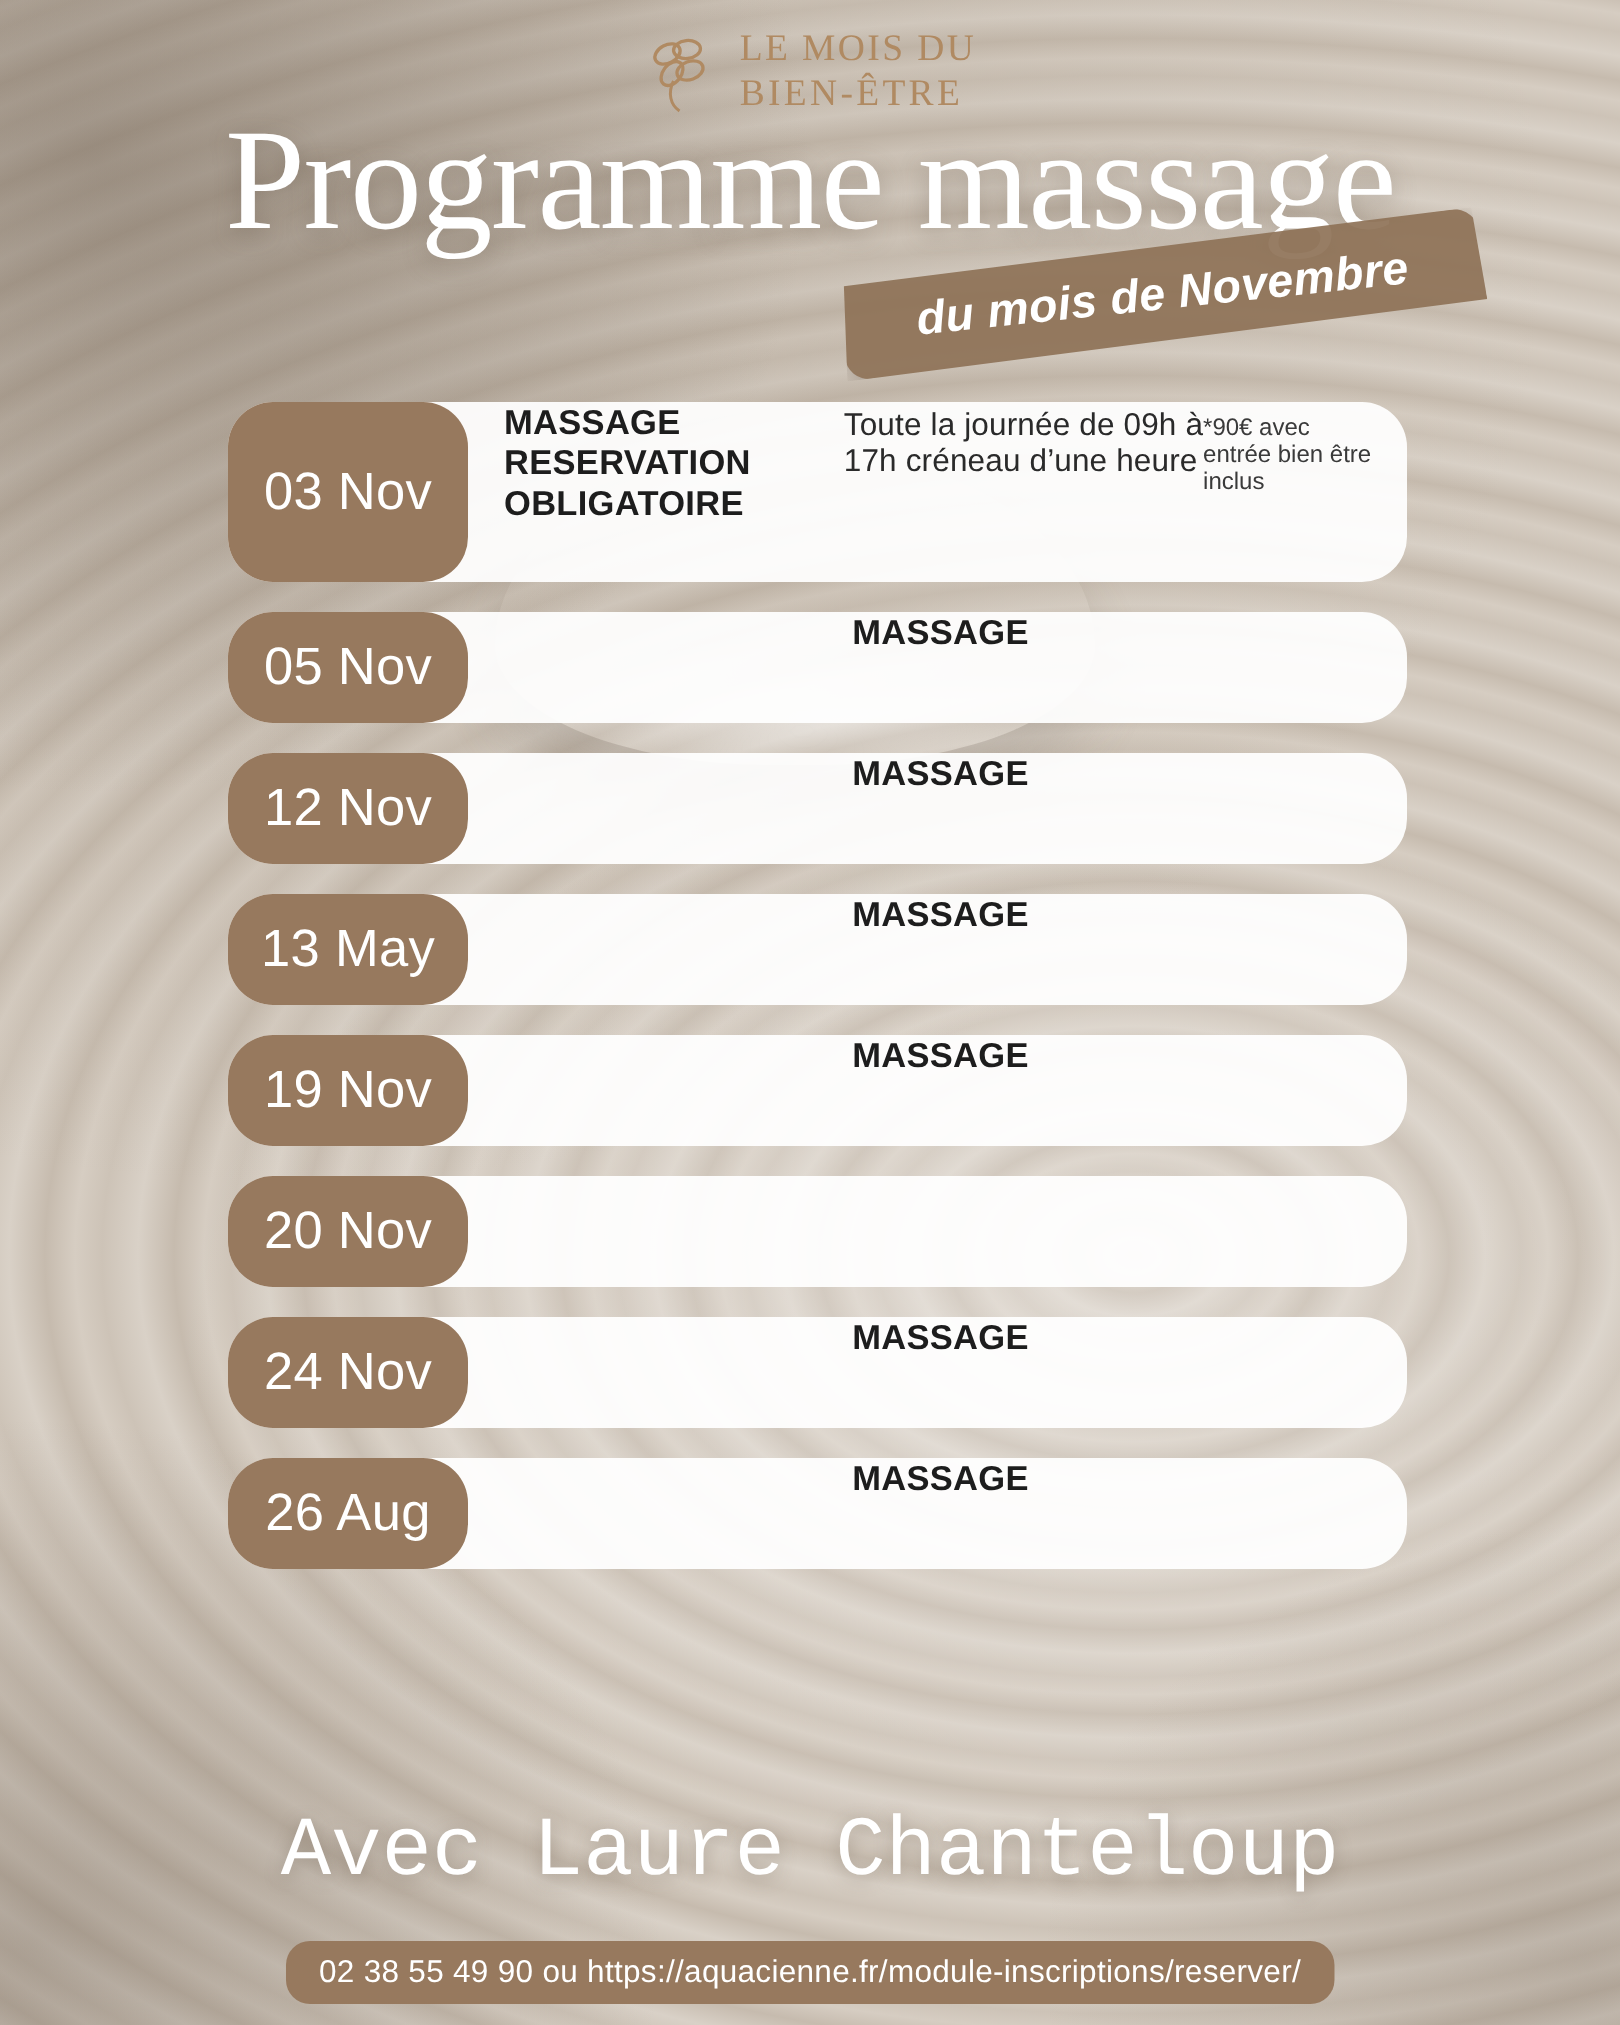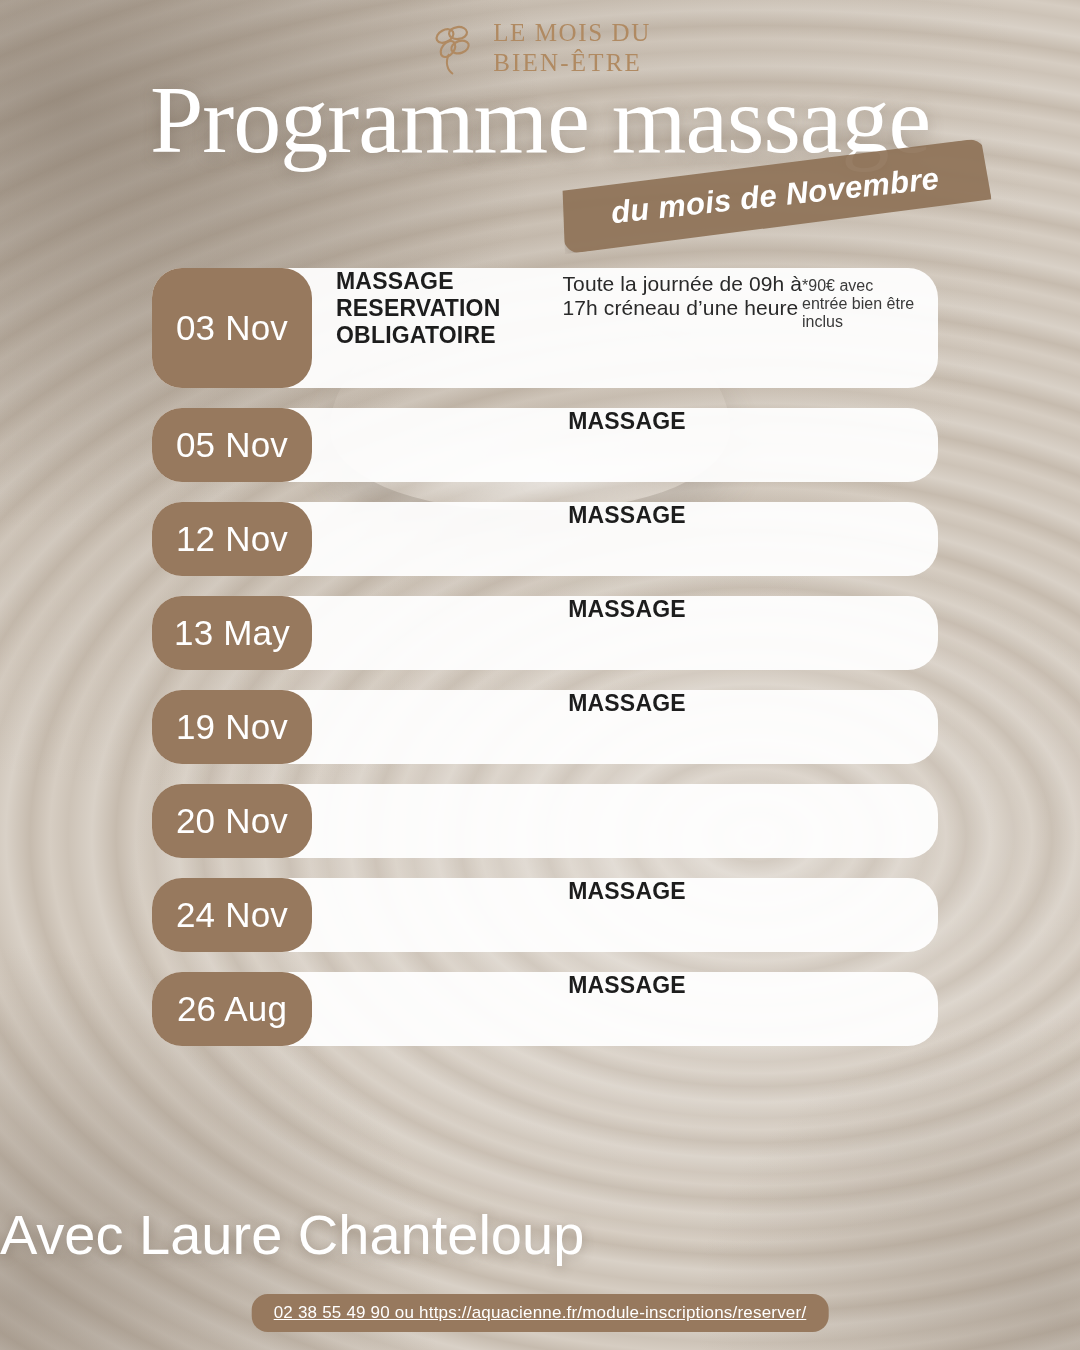--- a/index.html
+++ b/index.html
@@ -128,35 +128,35 @@
   .evt-sub {
     font-size:21px; color:#2a2a2a; margin-top:4px; letter-spacing:0.1px;
   }
   .evt-note {
     font-size:16px; color:#3a3a3a; margin-top:9px;
   }
 
   
   .signature {
     position:absolute; left:0; right:0; top:1202px;
-    font-family:Liberation Sans, sans-serif;
+    text-align:center;
+    font-family:Liberation Mono, monospace;
     font-size:56px; color:#ffffff;
     text-shadow:0 3px 12px rgba(92,78,64,0.35);
   }
   .contact {
     position:absolute; left:50%; transform:translateX(-50%);
     top:1294px;
     background:#97795e;
     color:#ffffff;
     border-radius:16px;
     padding:9px 22px;
-    font-size:17px;
+    font-size:21px;
     letter-spacing:0.2px;
     white-space:nowrap;
-    text-decoration:underline;
   }
 </style>
 </head>
 <body>
 
 <div id="poster">
 
   <div class="stone"></div>
   <div class="stone-shadow"></div>
 

